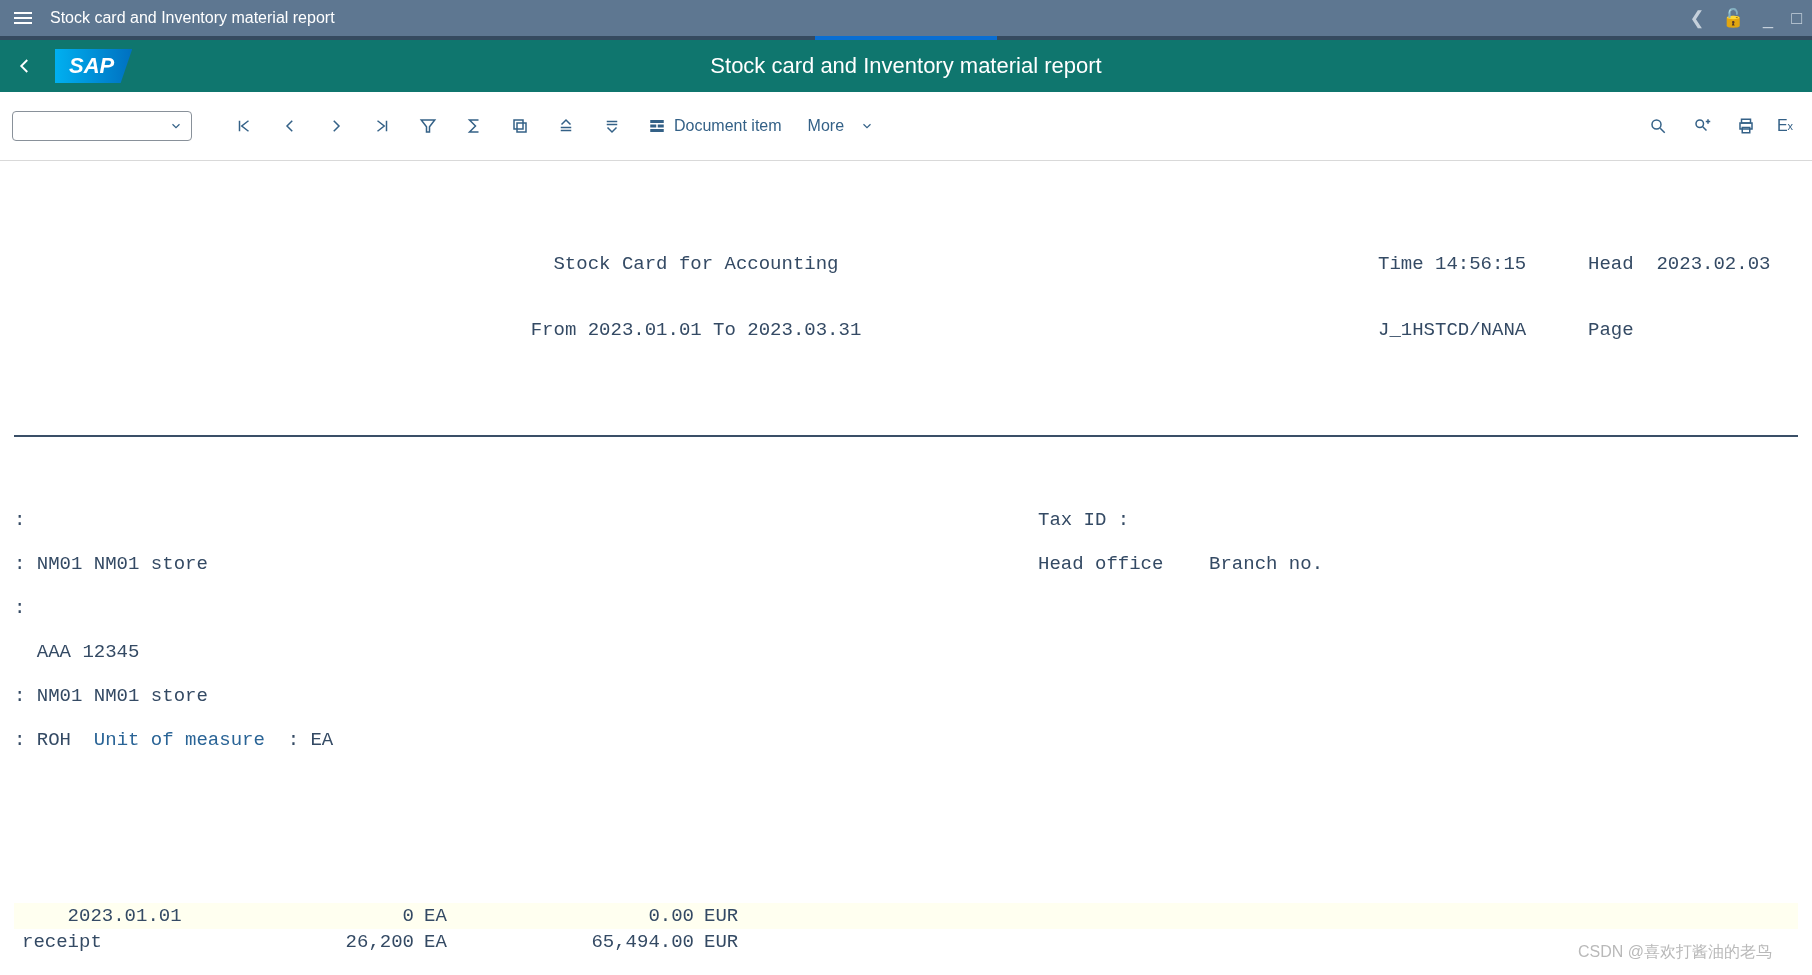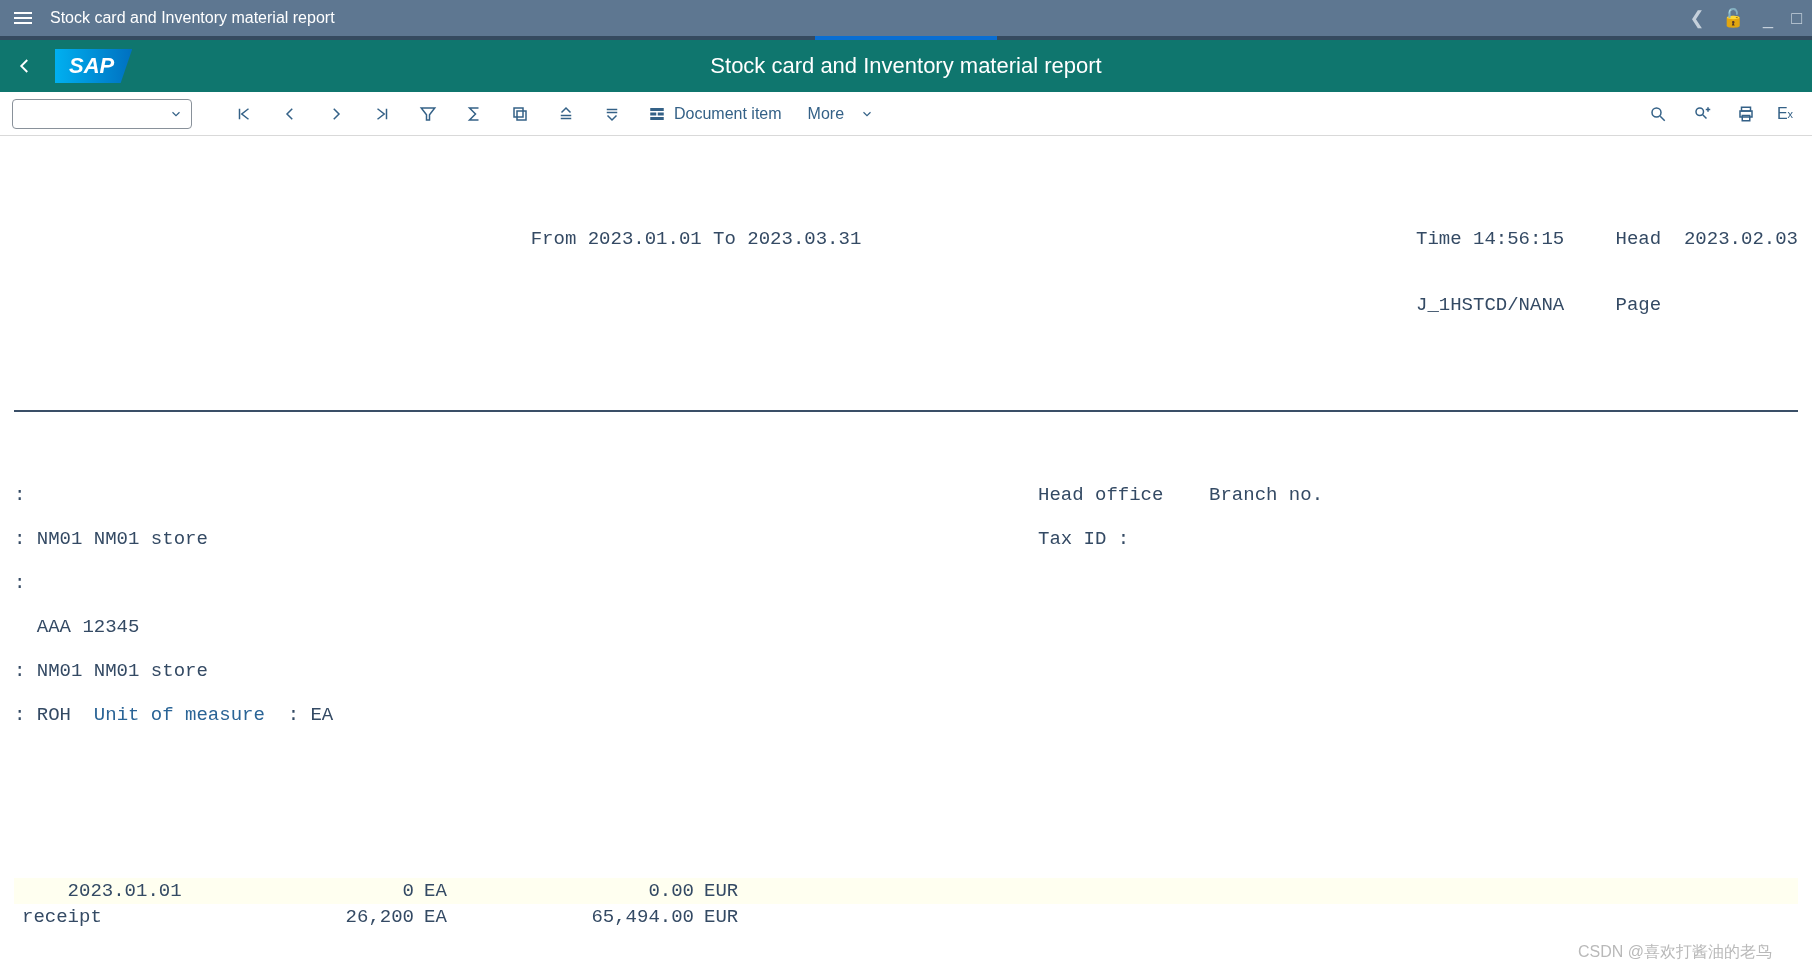--- a/index.html
+++ b/index.html
@@ -50,21 +50,21 @@
       padding: 4px 18px 4px 14px;
       font-size: 22px;
       clip-path: polygon(0 0, 100% 0, 85% 100%, 0 100%);
       margin-left: 5px;
     }
     .appheader-title {
       position:absolute; left:0; right:0; text-align:center; font-size: 22px; pointer-events:none;
     }
 
     .toolbar {
-      height: 44px;
+      height: 69px;
       display:flex; align-items:center;
       border-bottom: 1px solid #d9d9d9;
       padding: 0 12px;
       gap: 6px;
     }
     .dropdown {
       width: 180px; height: 30px; border:1px solid #89919a; border-radius:4px;
       display:flex; align-items:center; justify-content:flex-end; padding-right:8px;
       color:#346187; cursor:pointer;
     }
@@ -83,21 +83,21 @@
       font-size: 19px;
       color: #344a64;
       padding: 4px 14px 10px 14px;
       white-space: pre;
       overflow: hidden;
     }
     .hr-line { border-top:2px solid #3a4f67; margin: 6px 0; }
     .header-block { display:flex; }
     .header-left { flex:1; text-align:center; }
     .header-right { width:420px; display:flex; }
-    .hr-col { flex:1;margin-left:38px; }
+    .hr-col { flex:1; }
     .link-blue { color:#2a6496; }
 
     .yellow-row { background:#fffff0; display:flex; padding:2px 0;}
     .plain-row { display:flex; padding:2px 0; }
     .sum-c1 { width: 220px; padding-left:8px; }
     .sum-c2 { width: 180px; text-align:right; }
     .sum-c3 { width: 50px; padding-left:10px; }
     .sum-c4 { width: 230px; text-align:right; }
     .sum-c5 { width: 60px; padding-left:10px; }
     .watermark { position:absolute; right:40px; bottom:12px; color:#b9b9b9; font-size:16px;}
@@ -229,20 +229,21 @@
           <rect x="7" y="14" width="10" height="7"></rect>
         </svg>
       </div>
     <div class="tbtn" style="width:30px">E<span style="font-size:11px">x</span></div>
   </div>
 </div>
 
 <div class="report">
   <div class="header-block">
     <div class="header-left">
+      <div>Stock Card for Accounting</div>
       <div>From 2023.01.01 To 2023.03.31</div>
     </div>
     <div class="header-right">
       <div class="hr-col">
         <div><span>Time</span> <span>14:56:15</span></div>
         <div>J_1HSTCD/NANA</div>
       </div>
       <div class="hr-col">
         <div><span>Head</span>  <span>2023.02.03</span></div>
         <div>Page</div>
@@ -253,22 +254,22 @@
   <div style="display:flex">
     <div style="flex:1">
 <div>:</div>
 <div>: NM01 NM01 store</div>
 <div>:</div>
 <div>  AAA 12345</div>
 <div>: NM01 NM01 store</div>
 <div><span>: ROH  </span><span class="link-blue">Unit of measure</span><span>  : EA</span></div>
     </div>
     <div style="width:760px">
+<div>Tax ID :</div>
 <div><span>Head office</span>    <span>Branch no.</span></div>
-<div>Tax ID :</div>
     </div>
   </div>
   <div style="height:20px"></div>
   <div id="summary-rows"><div class="yellow-row"><div class="sum-c1">    2023.01.01</div><div class="sum-c2">0</div><div class="sum-c3">EA</div><div class="sum-c4">0.00</div><div class="sum-c5">EUR</div></div><div class="plain-row"><div class="sum-c1">receipt</div><div class="sum-c2">26,200</div><div class="sum-c3">EA</div><div class="sum-c4">65,494.00</div><div class="sum-c5">EUR</div></div></div>
   
 </div>
 
 <div class="watermark">CSDN @喜欢打酱油的老鸟</div>
 
 </body></html>

